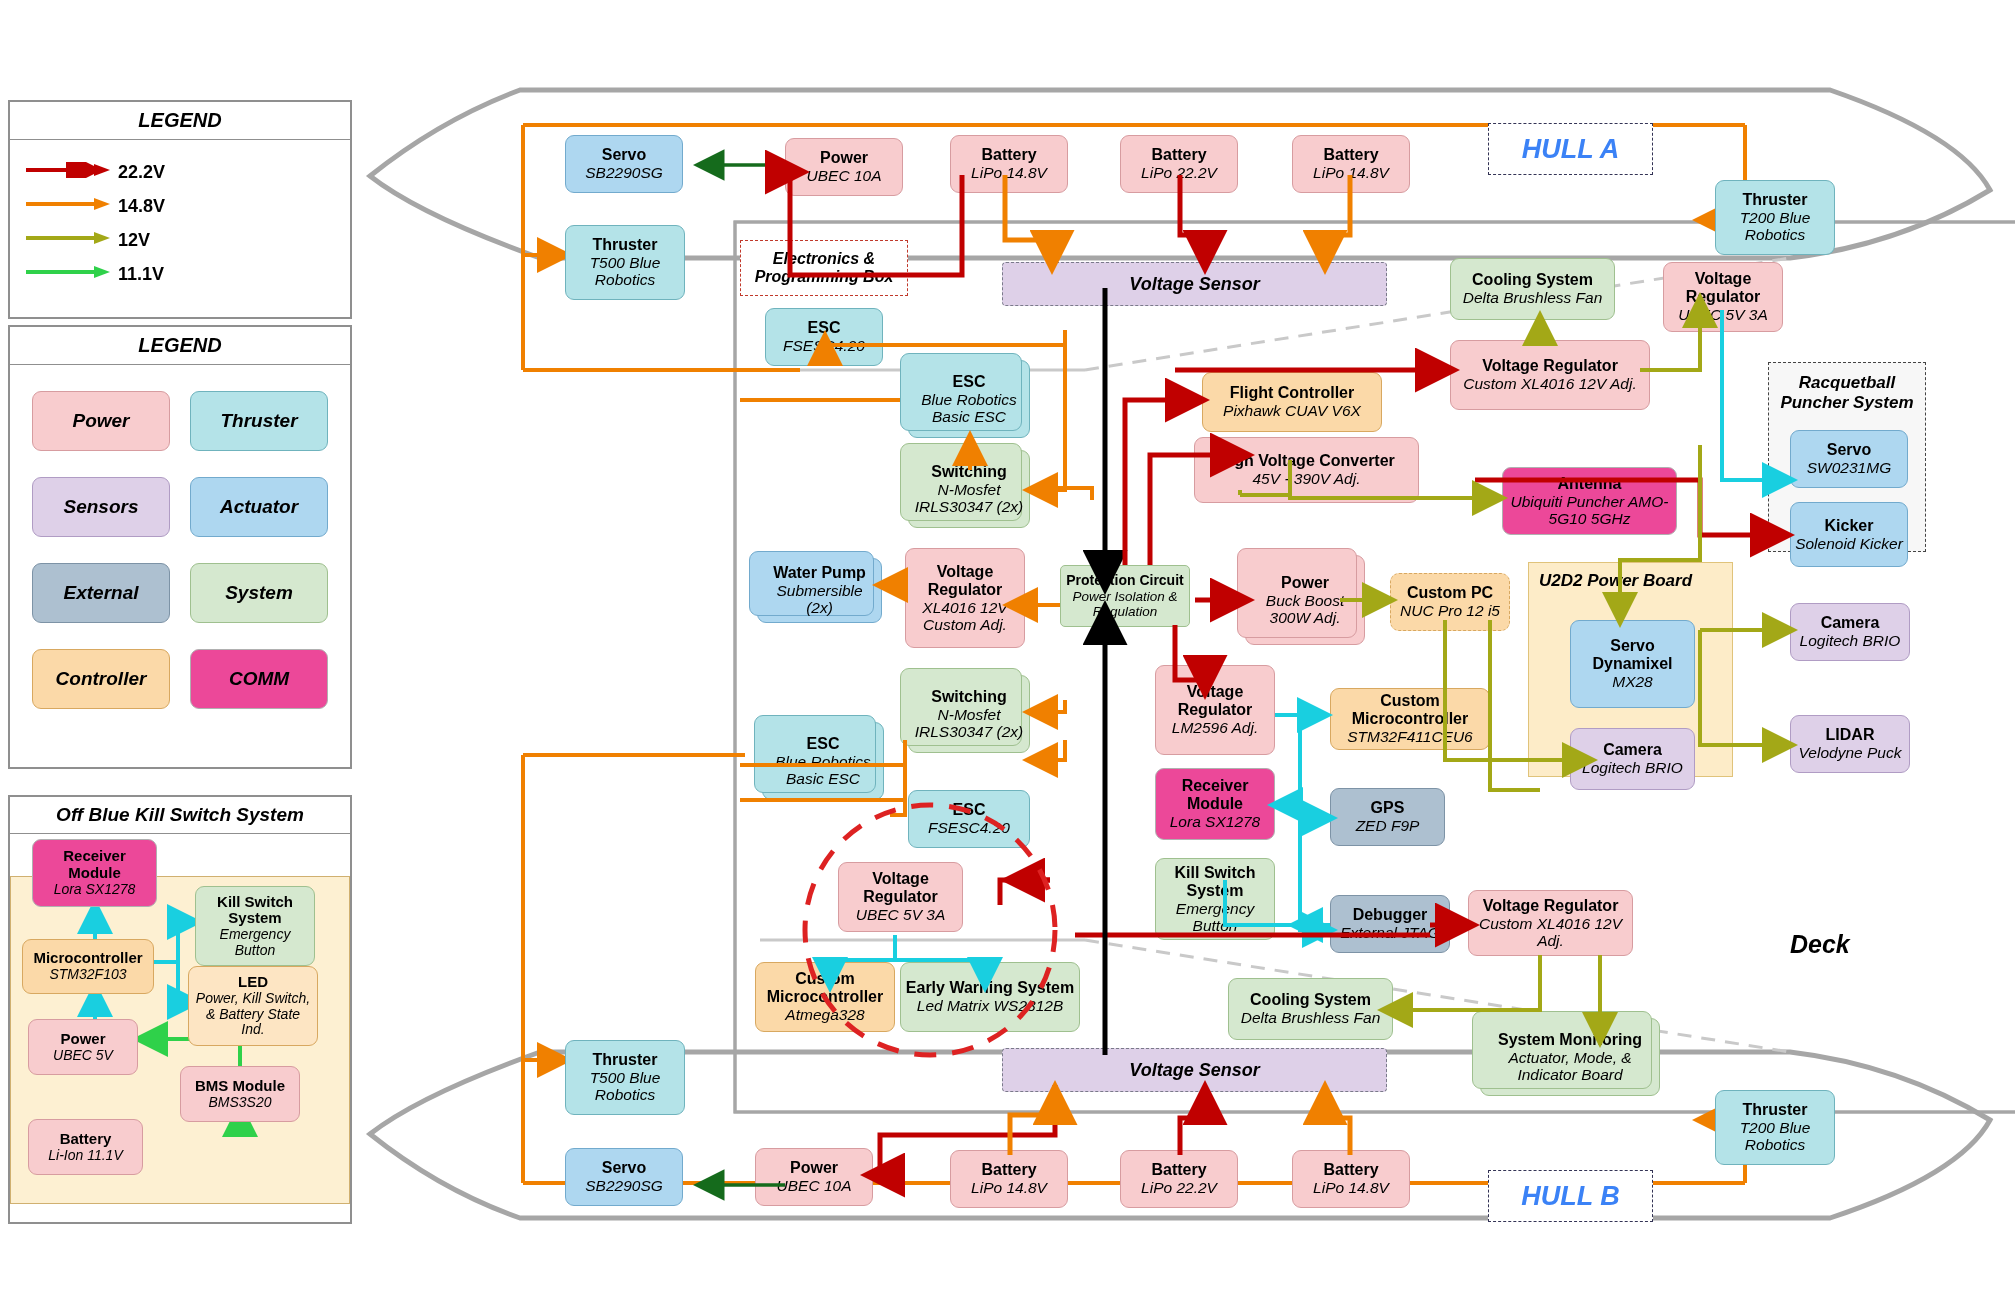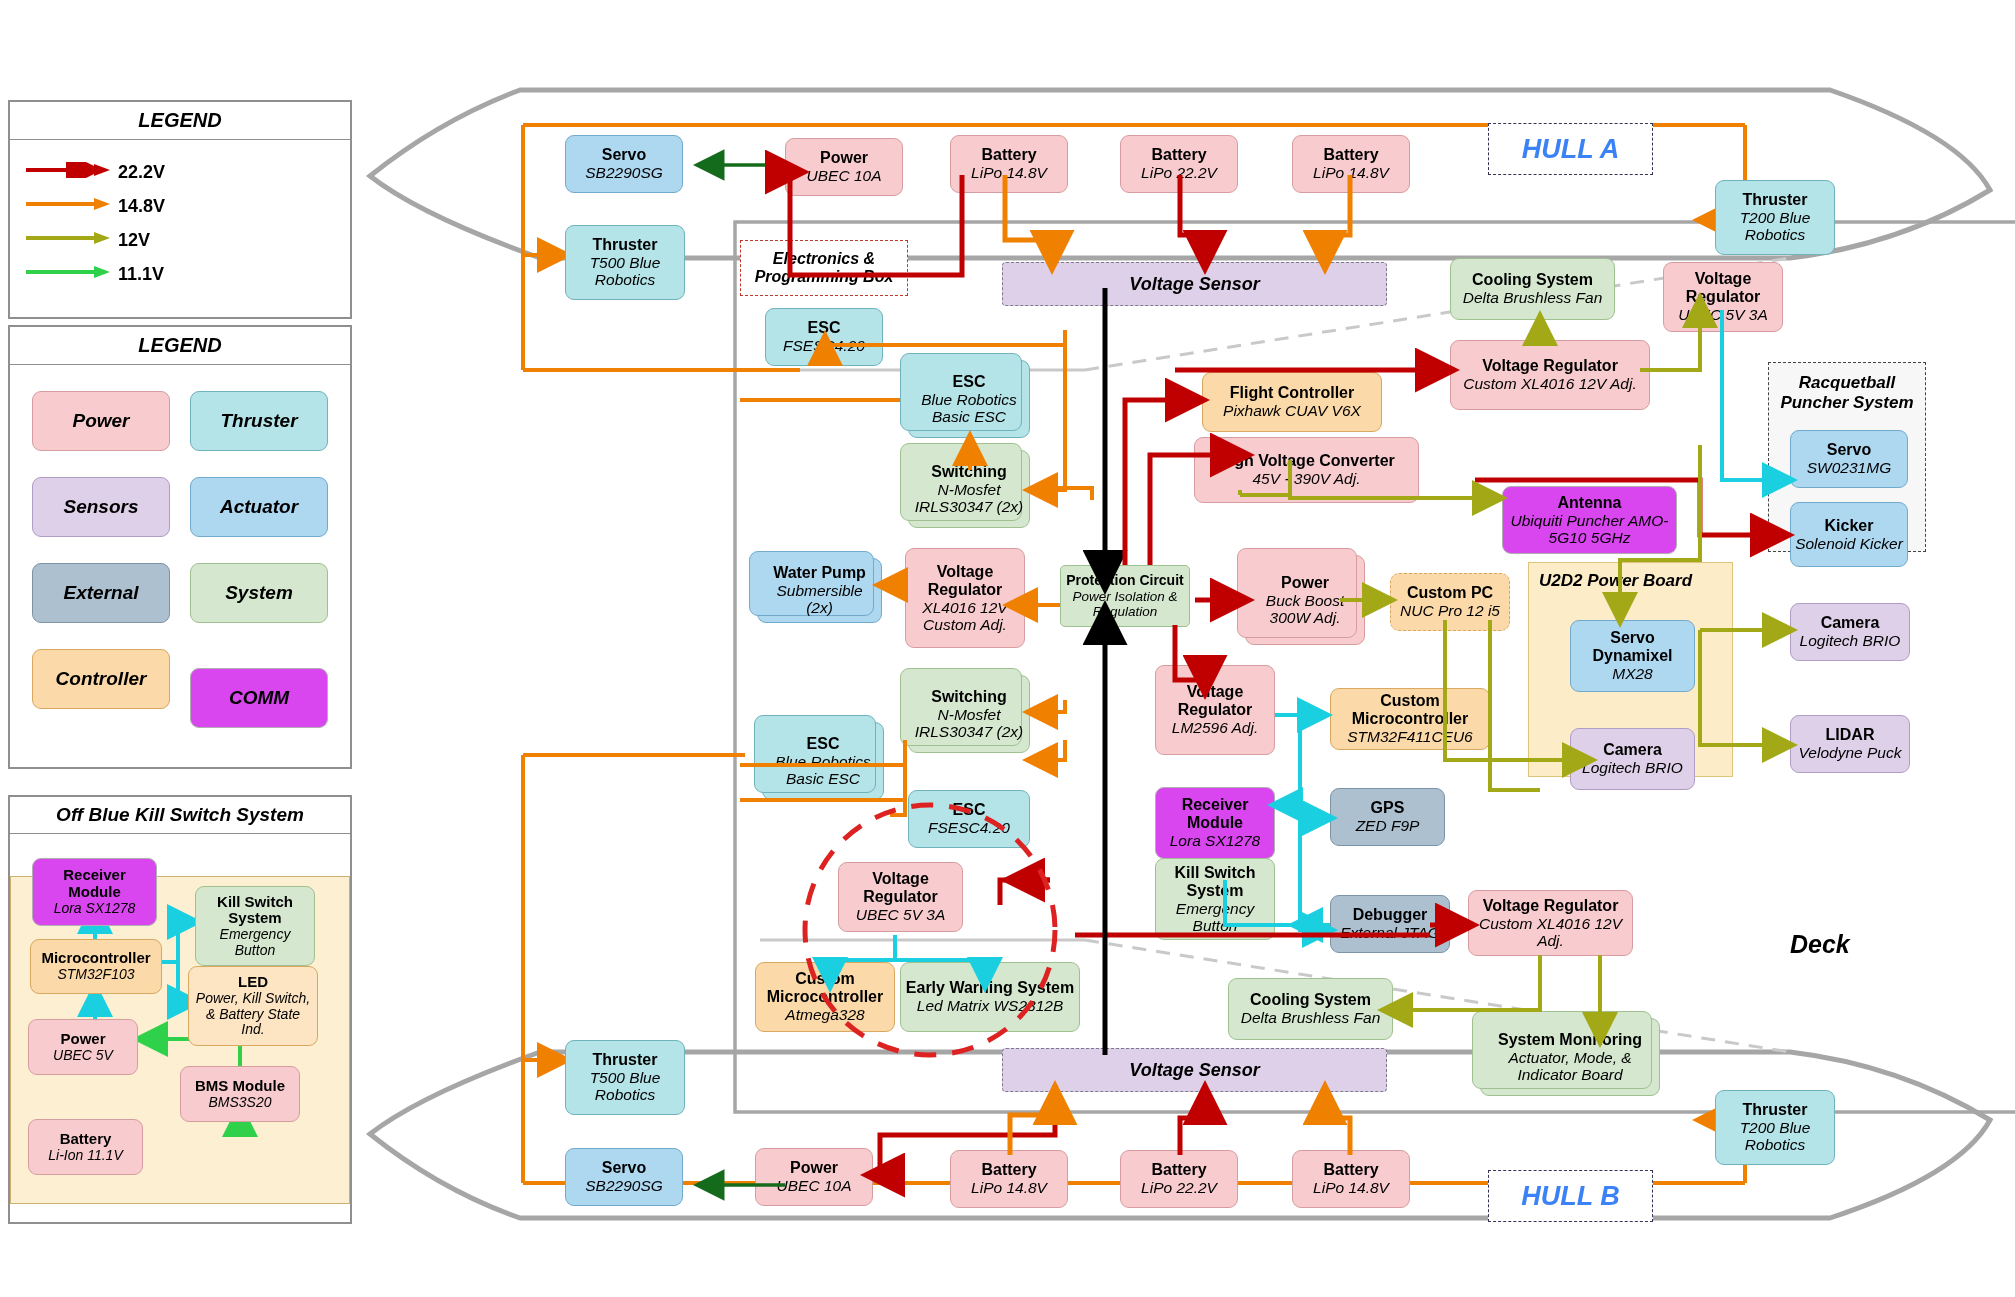--- a/index.html
+++ b/index.html
@@ -15,21 +15,21 @@
   .node .s{font-style:italic;font-size:15.5px;color:#000;}
 
   
   .c-power   {background:#f8ccce;border-color:#d79ca0;}
   .c-thruster{background:#b4e3e8;border-color:#6fb3bd;}
   .c-sensors {background:#ded0e8;border-color:#b09cc4;}
   .c-actuator{background:#aed7f0;border-color:#72aacd;}
   .c-external{background:#adc0d0;border-color:#7d93a6;}
   .c-system  {background:#d5e8cf;border-color:#9fc08f;}
   .c-control {background:#fbd9a8;border-color:#d8a860;}
-  .c-comm    {background:#d946ef;border-color:#b0b0b0;margin-top:19px;}
+  .c-comm    {background:#ec4899;border-color:#b0b0b0;}
 
   
   .stack::before{content:"";position:absolute;left:-9px;top:-8px;
       width:100%;height:100%;border-radius:9px;
       background:inherit;border:1.5px solid;border-color:inherit;z-index:-1;}
 
   
   .panel{position:absolute;background:#fff;border:2px solid #8f8f8f;z-index:4;}
   .panel-title{font-weight:bold;font-style:italic;font-size:20px;text-align:center;
                border-bottom:1.5px solid #8f8f8f;padding:7px 0;background:#fff;}
@@ -284,21 +284,21 @@
       <path d="M 168,128 L 168,168 L 185,168" stroke="#19cfe0" stroke-width="4" fill="none" marker-end="url(#ah-cyn)"></path>
       <path d="M 230,232 L 230,205" stroke="#2fd14a" stroke-width="4" fill="none"></path>
       <path d="M 230,205 L 130,205" stroke="#2fd14a" stroke-width="4" fill="none" marker-end="url(#ah-grn)"></path>
       <path d="M 230,300 L 230,275" stroke="#2fd14a" stroke-width="4" fill="none" marker-end="url(#ah-grn)"></path>
     </svg>
 
     <div class="node c-comm" style="left:22px;top:5px;width:125px;height:68px;">
       <span class="t" style="font-size:15px;">Receiver Module</span>
       <span class="s" style="font-size:14px;">Lora SX1278</span>
     </div>
-    <div class="node c-control" style="left:20px;top:105px;width:132px;height:55px;">
+    <div class="node c-control" style="left:12px;top:105px;width:132px;height:55px;">
       <span class="t" style="font-size:15px;">Microcontroller</span>
       <span class="s" style="font-size:14px;">STM32F103</span>
     </div>
     <div class="node c-system" style="left:185px;top:52px;width:120px;height:80px;">
       <span class="t" style="font-size:15px;">Kill Switch System</span>
       <span class="s" style="font-size:14px;">Emergency Button</span>
     </div>
     <div class="node c-control" style="left:178px;top:132px;width:130px;height:80px;background:#fde5c3;">
       <span class="t" style="font-size:15px;">LED</span>
       <span class="s" style="font-size:14px;">Power, Kill Switch, &amp; Battery State Ind.</span>
@@ -451,21 +451,21 @@
 <div class="node c-power stack" style="left:1245px;top:555px;width:120px;height:90px;">
   <span class="t">Power</span>
     <span class="s">Buck Boost 300W Adj.</span>
   </div>
 
 <div class="node c-control" style="left:1390px;top:573px;width:120px;height:58px;border:1.5px dashed #d8a860;">
   <span class="t">Custom PC</span>
     <span class="s">NUC Pro 12 i5</span>
   </div>
 
-<div class="node c-actuator" style="left:1570px;top:620px;width:125px;height:72px;">
+<div class="node c-actuator" style="left:1570px;top:620px;width:125px;height:88px;">
   <span class="t">Servo Dynamixel</span>
     <span class="s">MX28</span>
   </div>
 <div class="node c-sensors" style="left:1570px;top:728px;width:125px;height:62px;">
   <span class="t">Camera</span>
     <span class="s">Logitech BRIO</span>
   </div>
 
 <div class="node c-sensors" style="left:1790px;top:603px;width:120px;height:58px;">
   <span class="t">Camera</span>

